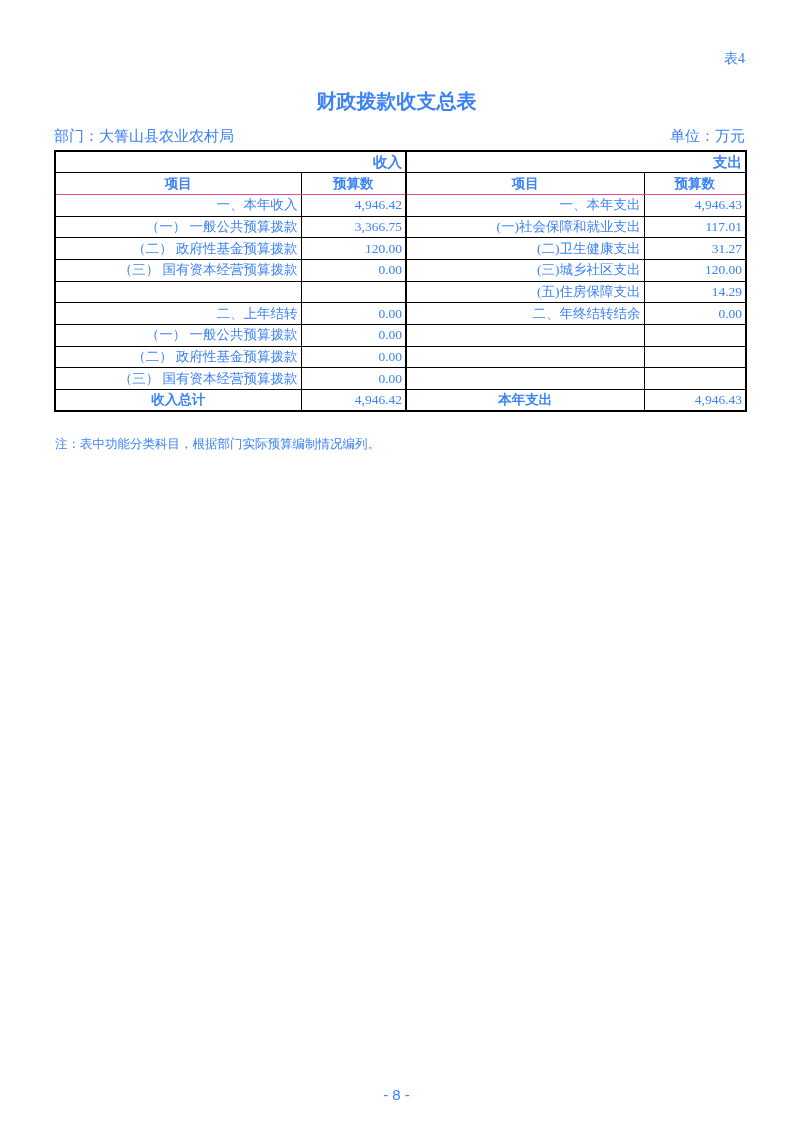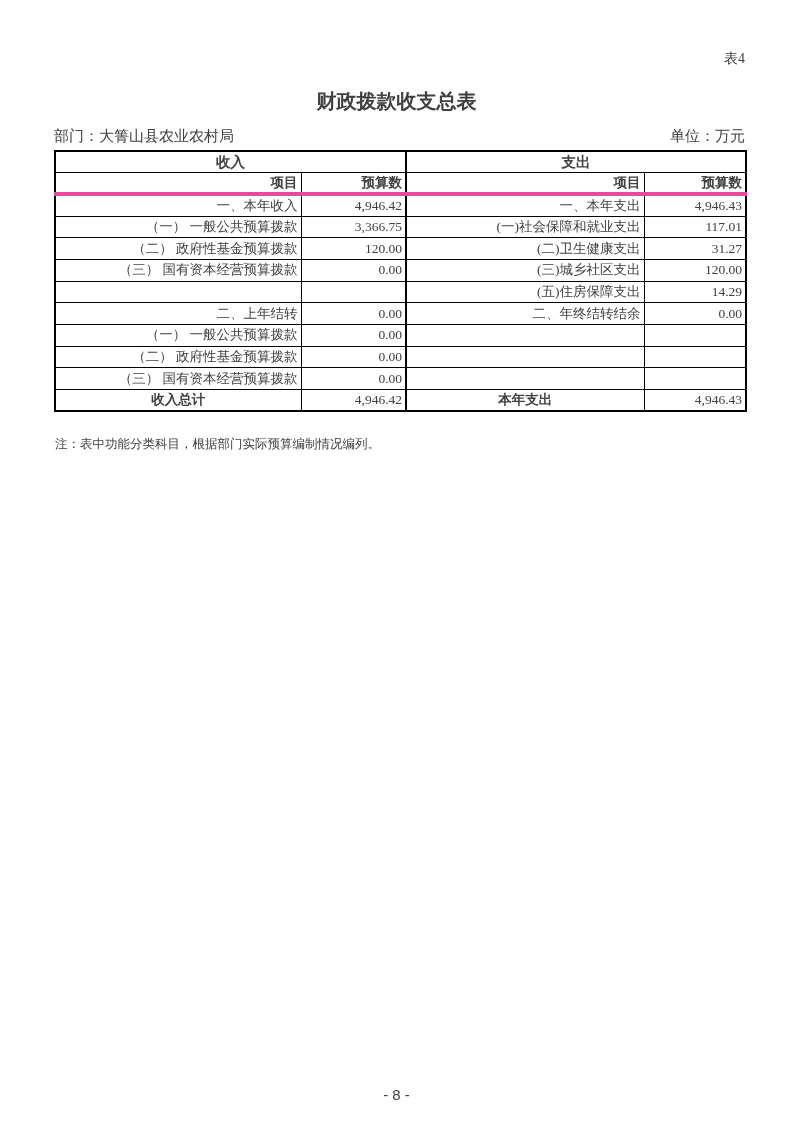--- a/index.html
+++ b/index.html
@@ -3,21 +3,21 @@
 <meta charset="utf-8">
 <style>
   * { margin: 0; padding: 0; box-sizing: border-box; }
   html, body { background: #e8e8e8; }
   #page {
     position: relative;
     width: 793px;
     height: 1122px;
     margin: 0 auto;
     background: #ffffff;
-    color: #404040;
+    color: #3b82f6;
     font-family: "Liberation Serif", "DejaVu Serif", serif;
     overflow: hidden;
   }
   .table-label {
     position: absolute;
     top: 50px;
     left: 54px;
     width: 691px;
     text-align: right;
     font-size: 14px;
@@ -58,22 +58,22 @@
   table.budget { border: 2px solid #000; }
   table.budget th, table.budget td {
     border: 1px solid #000;
     height: 21.7px;
     padding: 0 3px;
     vertical-align: middle;
     overflow: hidden;
     white-space: nowrap;
   }
   table.budget th { font-weight: bold; text-align: center; }
-  tr.section-header th { font-size: 14.5px; border-bottom: 1px solid #000; }
-  tr.col-header th { border-bottom: 4px solid #ec4899; text-align: right; }
+  tr.section-header th { font-size: 14.5px; border-bottom: 1px solid #000; text-align: right; }
+  tr.col-header th { border-bottom: 1px solid #ec4899; }
   .mid { border-left: 2px solid #000 !important; }
   td.item { text-align: right; }
   td.val  { text-align: right; padding-right: 2px; }
   tr.total-row td.lbl { font-weight: bold; text-align: center; }
   .note {
     position: absolute;
     top: 436px;
     left: 55px;
     font-size: 12.5px;
   }

